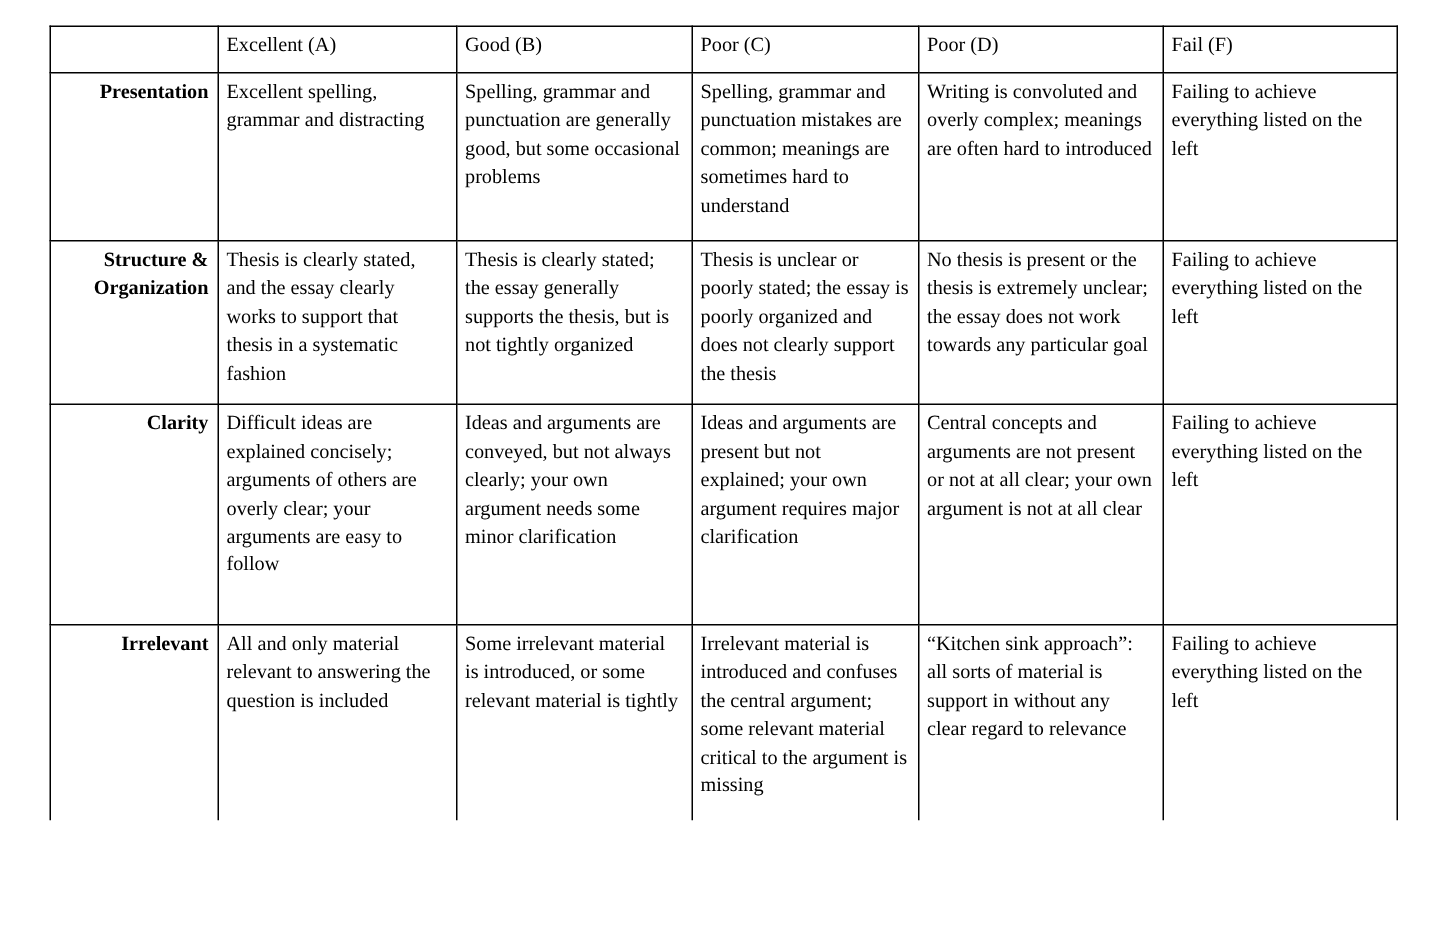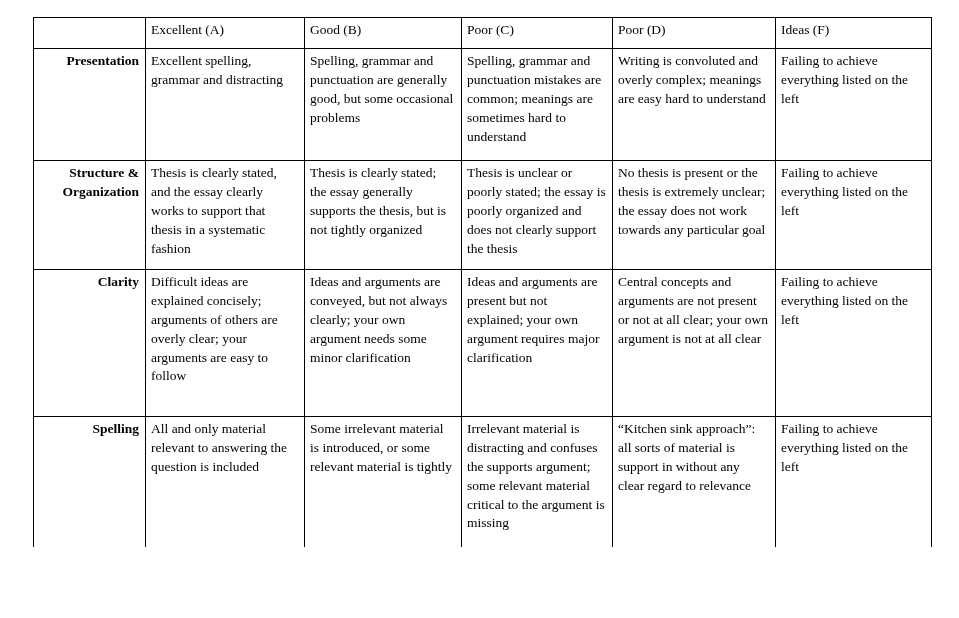--- a/index.html
+++ b/index.html
@@ -67,51 +67,51 @@
       <col style="width:163px">
       <col style="width:156px">
     </colgroup>
     <thead>
         <tr>
           <th></th>
           <th>Excellent (A)</th>
           <th>Good (B)</th>
           <th>Poor (C)</th>
           <th>Poor (D)</th>
-          <th>Ideas (F)</th>
+          <th>Fail (F)</th>
         </tr>
       </thead>
     <tbody>
         <tr>
           <th class="rowhead">Presentation</th>
           <td>Excellent spelling, grammar and distracting</td>
           <td>Spelling, grammar and punctuation are generally good, but some occasional problems</td>
           <td>Spelling, grammar and punctuation mistakes are common; meanings are sometimes hard to understand</td>
-          <td>Writing is convoluted and overly complex; meanings are easy hard to understand</td>
+          <td>Writing is convoluted and overly complex; meanings are often hard to introduced</td>
           <td>Failing to achieve everything listed on the left</td>
         </tr>
         <tr>
           <th class="rowhead">Structure &amp; Organization</th>
           <td>Thesis is clearly stated, and the essay clearly works to support that thesis in a systematic fashion</td>
           <td>Thesis is clearly stated; the essay generally supports the thesis, but is not tightly organized</td>
           <td>Thesis is unclear or poorly stated; the essay is poorly organized and does not clearly support the thesis</td>
           <td>No thesis is present or the thesis is extremely unclear; the essay does not work towards any particular goal</td>
           <td>Failing to achieve everything listed on the left</td>
         </tr>
         <tr>
           <th class="rowhead">Clarity</th>
           <td>Difficult ideas are explained concisely; arguments of others are overly clear; your arguments are easy to follow</td>
           <td>Ideas and arguments are conveyed, but not always clearly; your own argument needs some minor clarification</td>
           <td>Ideas and arguments are present but not explained; your own argument requires major clarification</td>
           <td>Central concepts and arguments are not present or not at all clear; your own argument is not at all clear</td>
           <td>Failing to achieve everything listed on the left</td>
         </tr>
         <tr>
-          <th class="rowhead">Spelling</th>
+          <th class="rowhead">Irrelevant</th>
           <td>All and only material relevant to answering the question is included</td>
           <td>Some irrelevant material is introduced, or some relevant material is tightly</td>
-          <td>Irrelevant material is distracting and confuses the supports argument; some relevant material critical to the argument is missing</td>
+          <td>Irrelevant material is introduced and confuses the central argument; some relevant material critical to the argument is missing</td>
           <td>“Kitchen sink approach”: all sorts of material is support in without any clear regard to relevance</td>
           <td>Failing to achieve everything listed on the left</td>
         </tr>
       </tbody>
   </table>
 </div>
 
 </body></html>

